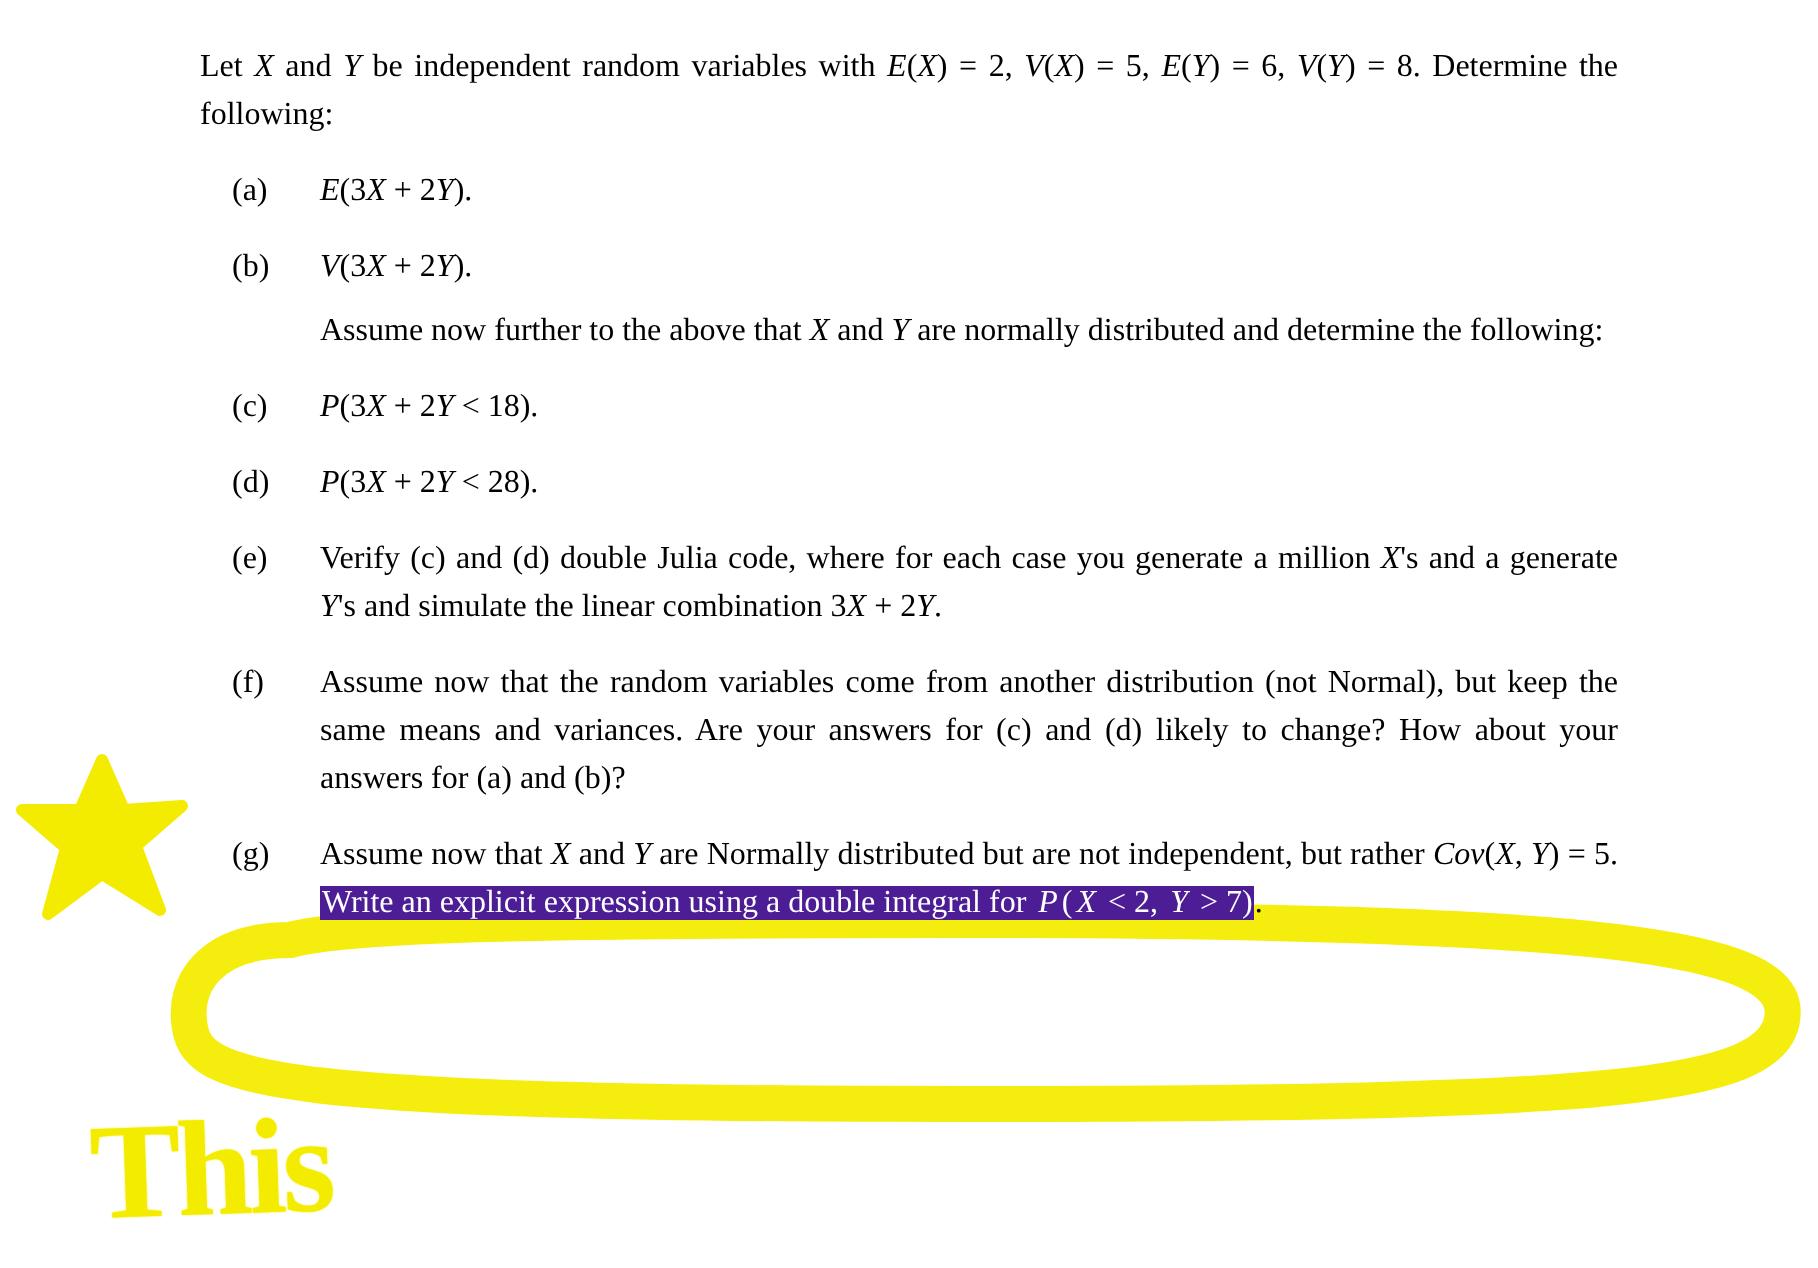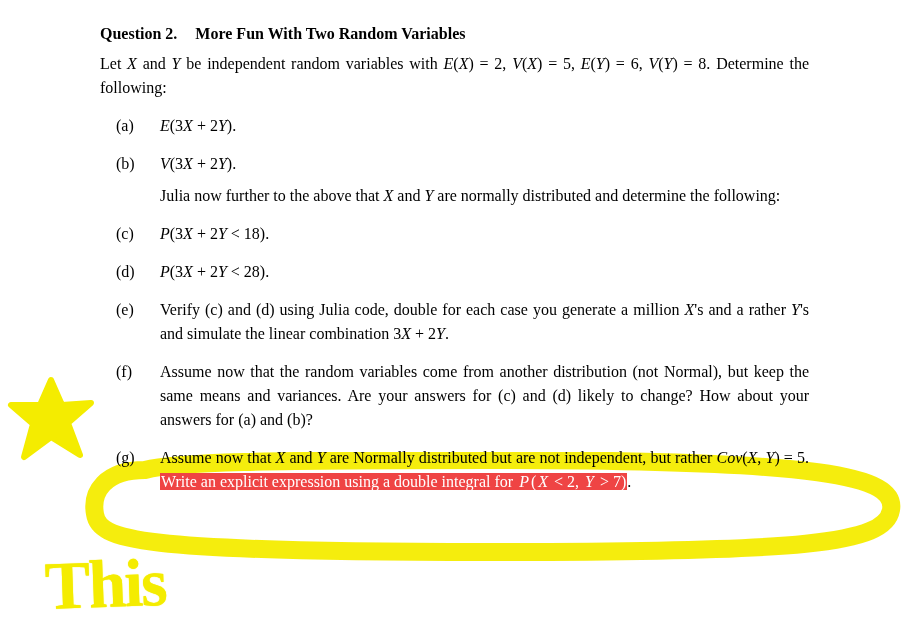--- a/index.html
+++ b/index.html
@@ -39,21 +39,21 @@
     .item .body {
       flex: 1;
       text-align: justify;
       margin-left: 14px;
     }
     .subnote {
       margin-top: 8px;
       text-align: justify;
     }
     .highlight-sel {
-      background: #ef4444;
+      background: #4c1d95;
       color: #fff;
       padding: 0 1px;
     }
     
     .annot {
       position: absolute;
       z-index: 1;
       pointer-events: none;
     }
     .annot svg { display: block; }
@@ -92,47 +92,43 @@
              C 720 100, 800 92, 806 58
              C 812 24, 740 8, 400 8
              C 180 8, 90 10, 60 18 Z" fill="none" stroke="#f4ec00" stroke-width="18" stroke-linejoin="round" stroke-linecap="round" opacity="0.95"></path>
   </svg>
 </div>
 
 <div class="handwritten">This</div>
 
 <div class="page">
 
-  <div class="question-header">
-    <span class="question-number">Question  2.</span>
-    <span class="question-title">More Fun With Two Random Variables</span>
-  </div>
 
   <div class="intro"><span>Let </span><span class="math-i">X</span><span> and </span><span class="math-i">Y</span><span> be independent random variables with </span><span class="math-i">E</span><span>(</span><span class="math-i">X</span><span>) = 2, </span><span class="math-i">V</span><span>(</span><span class="math-i">X</span><span>) = 5, </span><span class="math-i">E</span><span>(</span><span class="math-i">Y</span><span>) = 6, </span><span class="math-i">V</span><span>(</span><span class="math-i">Y</span><span>) = 8. Determine the following:</span></div>
 
   <div class="list" id="list">
       <div class="item">
         <div class="marker">(a)</div>
         <div class="body"><span class="math-i">E</span><span>(3</span><span class="math-i">X</span><span> + 2</span><span class="math-i">Y</span><span>).</span></div>
       </div>
       <div class="item">
         <div class="marker">(b)</div>
-        <div class="body"><span class="math-i">V</span><span>(3</span><span class="math-i">X</span><span> + 2</span><span class="math-i">Y</span><span>).</span><div class="subnote"><span>Julia now further to the above that </span><span class="math-i">X</span><span> and </span><span class="math-i">Y</span><span> are normally distributed and determine the following:</span></div></div>
+        <div class="body"><span class="math-i">V</span><span>(3</span><span class="math-i">X</span><span> + 2</span><span class="math-i">Y</span><span>).</span><div class="subnote"><span>Assume now further to the above that </span><span class="math-i">X</span><span> and </span><span class="math-i">Y</span><span> are normally distributed and determine the following:</span></div></div>
       </div>
       <div class="item">
         <div class="marker">(c)</div>
         <div class="body"><span class="math-i">P</span><span>(3</span><span class="math-i">X</span><span> + 2</span><span class="math-i">Y</span><span> &lt; 18).</span></div>
       </div>
       <div class="item">
         <div class="marker">(d)</div>
         <div class="body"><span class="math-i">P</span><span>(3</span><span class="math-i">X</span><span> + 2</span><span class="math-i">Y</span><span> &lt; 28).</span></div>
       </div>
       <div class="item">
         <div class="marker">(e)</div>
-        <div class="body"><span>Verify (c) and (d) using Julia code, double for each case you generate a million </span><span class="math-i">X</span><span>'s and a rather </span><span class="math-i">Y</span><span>'s and simulate the linear combination 3</span><span class="math-i">X</span><span> + 2</span><span class="math-i">Y</span><span>.</span></div>
+        <div class="body"><span>Verify (c) and (d) double Julia code, where for each case you generate a million </span><span class="math-i">X</span><span>'s and a generate </span><span class="math-i">Y</span><span>'s and simulate the linear combination 3</span><span class="math-i">X</span><span> + 2</span><span class="math-i">Y</span><span>.</span></div>
       </div>
       <div class="item">
         <div class="marker">(f)</div>
         <div class="body"><span>Assume now that the random variables come from another distribution (not Normal), but keep the same means and variances. Are your answers for (c) and (d) likely to change? How about your answers for (a) and (b)?</span></div>
       </div>
       <div class="item">
         <div class="marker">(g)</div>
         <div class="body"><span>Assume now that </span><span class="math-i">X</span><span> and </span><span class="math-i">Y</span><span> are Normally distributed but are not independent, but rather </span><span class="math-i">Cov</span><span>(</span><span class="math-i">X</span><span>, </span><span class="math-i">Y</span><span>) = 5. </span><span class="highlight-sel">Write an explicit expression using a double integral for </span><span class="math-i highlight-sel">P</span><span class="highlight-sel">(</span><span class="math-i highlight-sel">X</span><span class="highlight-sel"> &lt; 2, </span><span class="math-i highlight-sel">Y</span><span class="highlight-sel"> &gt; 7)</span><span>.</span></div>
       </div>
     </div>

